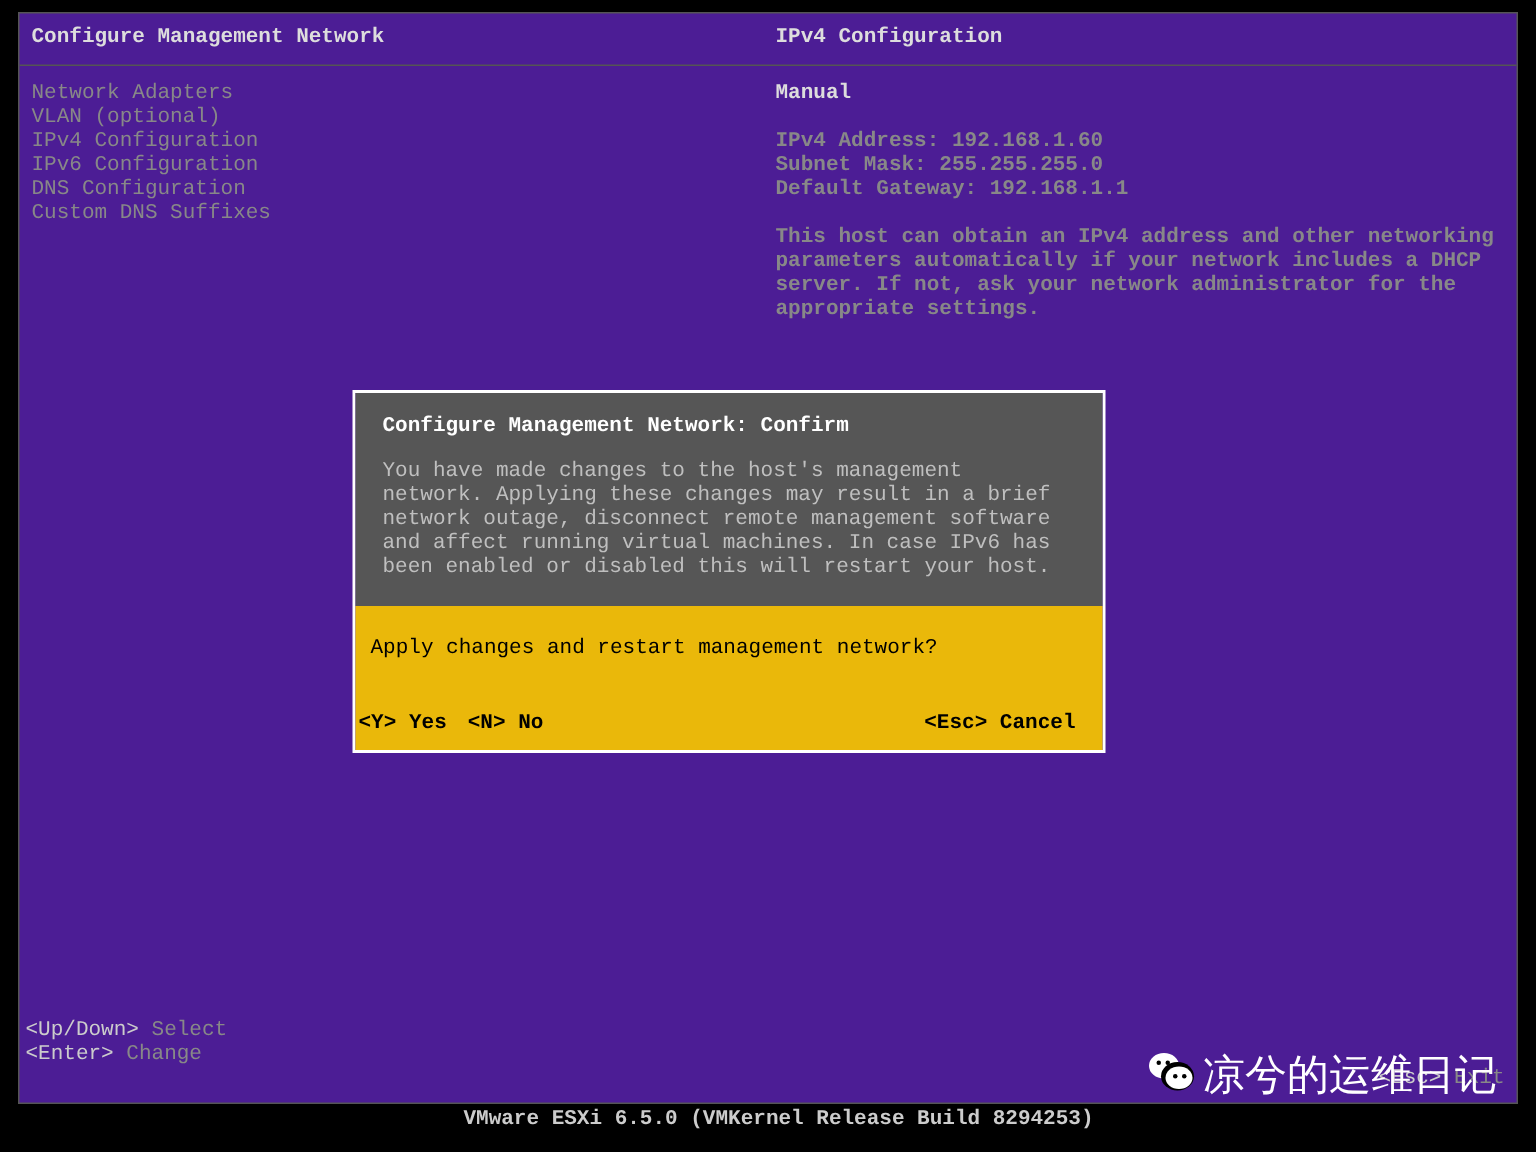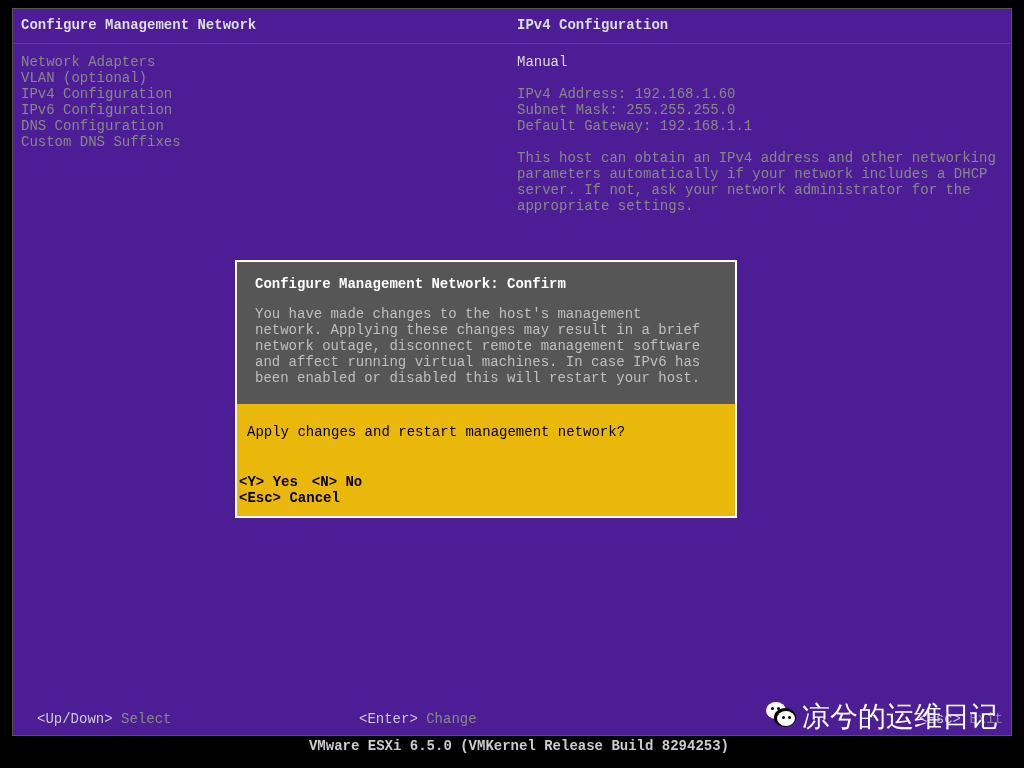--- a/index.html
+++ b/index.html
@@ -31,31 +31,32 @@
   .hdr .col + .col { padding-left: 10px; }
   .hdr-title {
     color: #ddd;
     font-weight: bold;
   }
   .body {
     display: flex;
     padding: 10px 8px 8px 8px;
   }
   .body .leftcol { flex: 1; color: #888; line-height: 16px; }
-  .body .rightcol { flex: 1; color: #888; line-height: 16px; padding-left: 10px; }
+  .body .rightcol { flex: 1; color: #888; line-height: 16px; padding-left: 10px; font-weight: bold; }
   .body .rightcol .mode { color: #ddd; margin-bottom: 16px; }
   .body .rightcol .kv { color: #888; }
   .body .rightcol .desc { margin-top: 16px; color: #888; }
   .footer-hints {
     position: absolute;
-    left: 24px;
+    left: 4px;
     right: 8px;
     bottom: 8px;
     display: flex;
     color: #888;
+    flex-direction: column;
   }
   .footer-hints .hintcol { flex: 1; }
   .footer-hints .hintcol.right { text-align: right; }
   .footer-hints .key { color: #ccc; }
   .bottom-bar {
     position: absolute;
     left: 14px;
     right: 0;
     bottom: 14px;
     text-align: center;
@@ -140,21 +141,20 @@
     color: #000;
   }
   .dialog .dlg-question {
     color: #000;
     font-weight: normal;
     margin-bottom: 34px;
     padding-left: 8px;
   }
   .dialog .dlg-actions {
     display: flex;
-    flex-direction: column;
   }
   .dialog .dlg-actions .left-actions { flex: 1; display: flex; gap: 14px; font-weight: bold; }
   .dialog .dlg-actions .right-actions { font-weight: bold; }
   .dialog .dlg-actions .kb { font-weight: bold; }
 </style>
 </head>
 <body>
 
 <div class="screen">
   <div class="hdr">

